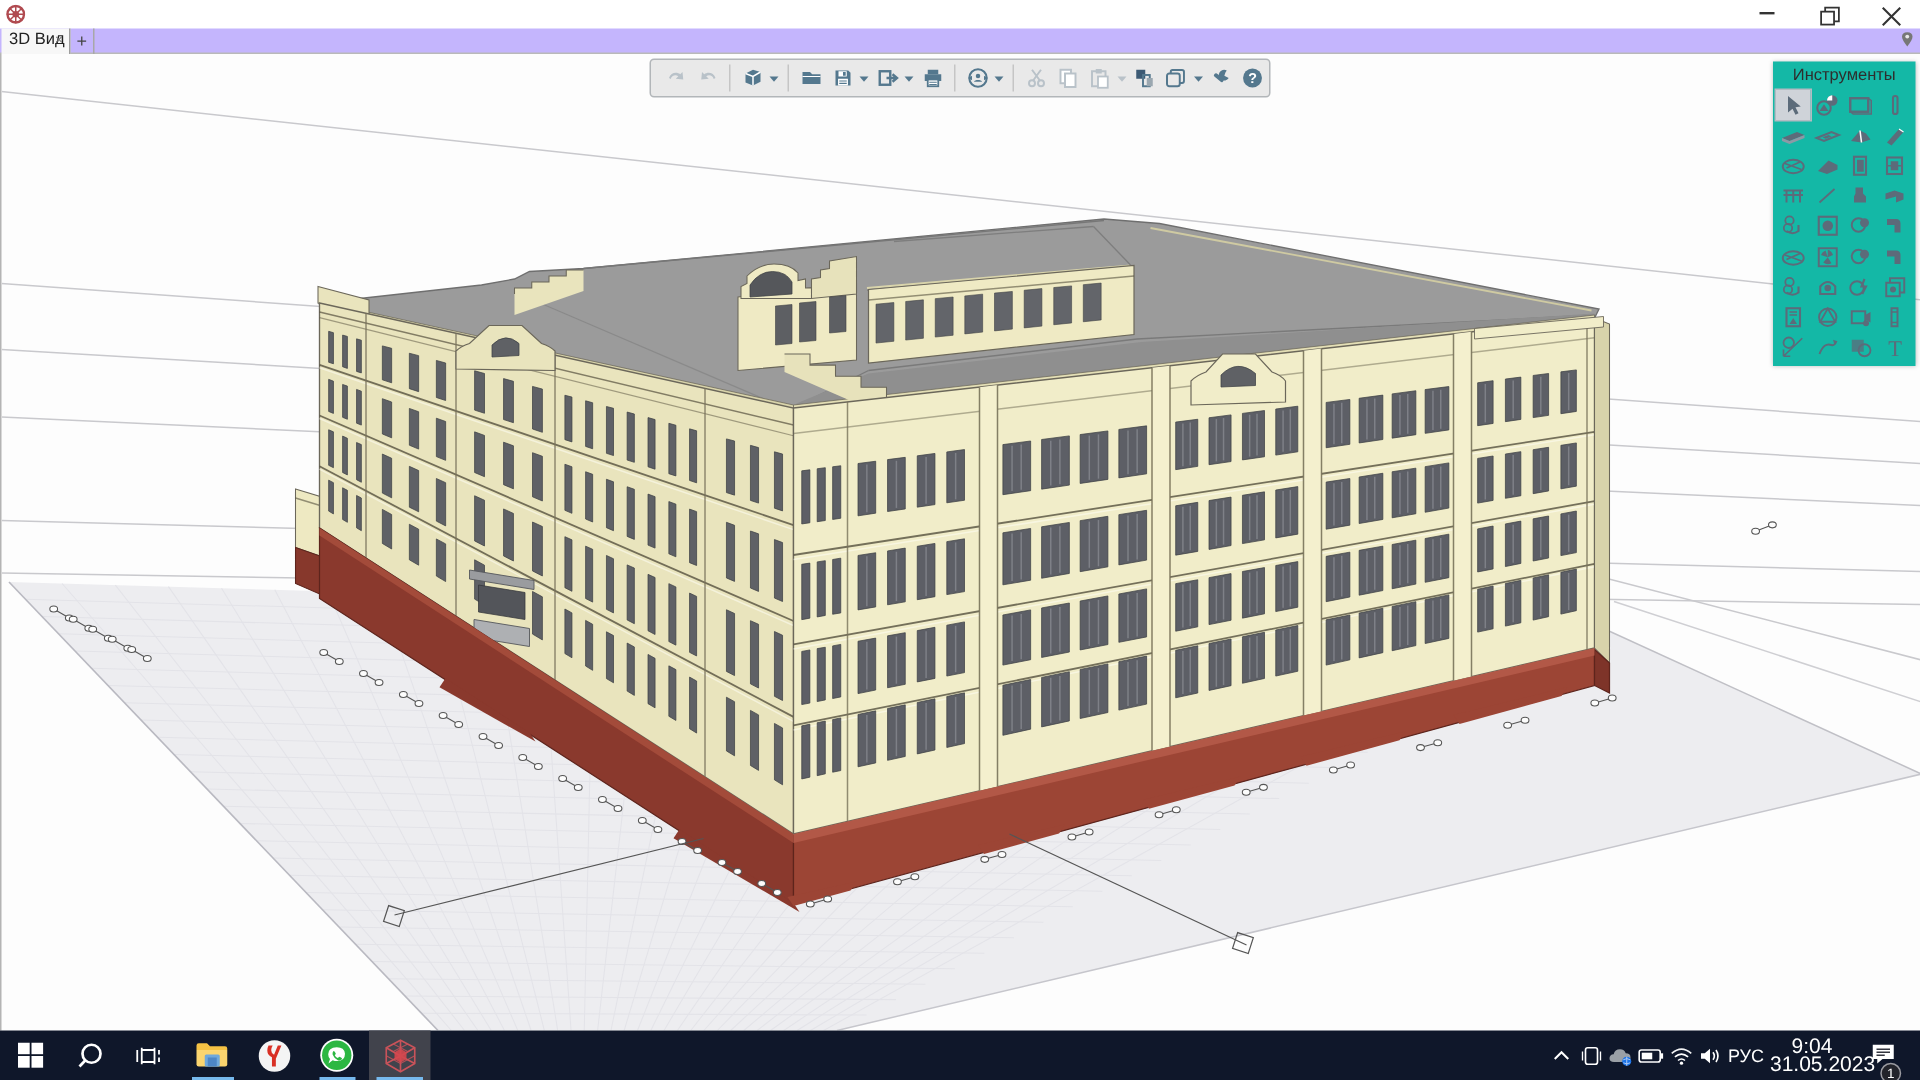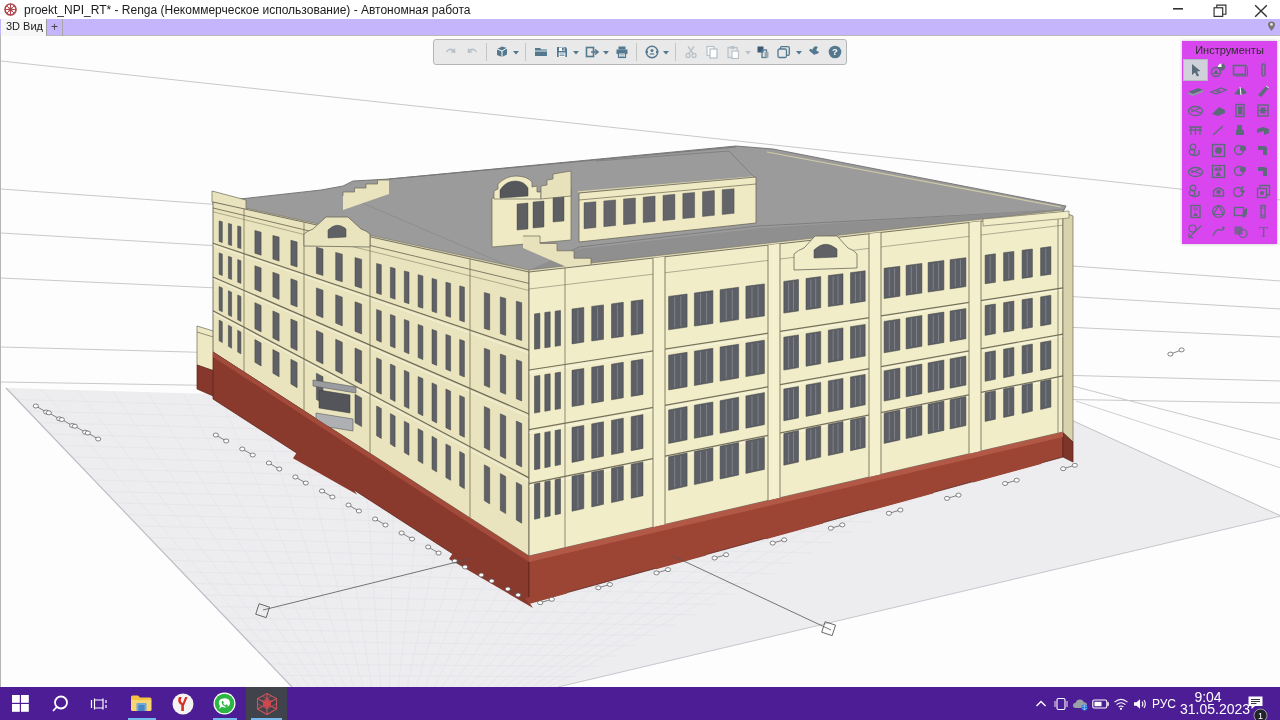--- a/index.html
+++ b/index.html
@@ -9,26 +9,26 @@
 #tabbar{position:absolute;left:0;top:19px;width:1280px;height:17px;background:#c4b5fd;z-index:30;border-bottom:1px solid #b9b9b9}
 #tab1{position:absolute;left:1px;top:0px;width:46px;height:17px;background:#f7f7f7;border-right:1px solid #9e9e9e;font-size:11px;color:#222;padding:1px 0 0 5px}
 #tab1 .x{position:absolute;right:4px;top:2px;font-size:9px;color:#777}
 #plus{position:absolute;left:47px;top:0;width:16px;height:17px;border-right:1px solid #a8a8a8;color:#444;font-size:12px;text-align:center;line-height:16px}
 #pin{position:absolute;right:4px;top:2px;font-size:11px;color:#555}
 #canvas{position:absolute;left:0;top:36px;width:1280px;height:651px;background:#fdfdfd;border-left:1px solid #b4b4b4;overflow:hidden;z-index:1}
 #toolbar{position:absolute;left:433px;top:39px;width:414px;height:26px;background:#e9e9e9;border:1px solid #b2b6b9;border-radius:3px;z-index:40;display:flex;align-items:center;padding-left:6px}
 .ti{display:inline-flex;width:24px;justify-content:center;align-items:center}
 .ta{display:inline-flex;width:10px;align-items:center}
 .tsep{display:inline-block;width:1px;height:18px;background:#c5c5c5;margin:0 4px}
-#panel{position:absolute;left:1182px;top:41px;width:95px;height:203px;background:#d946ef;z-index:40;box-shadow:0 0 3px rgba(0,0,0,0.25)}
+#panel{position:absolute;left:1182px;top:41px;width:95px;height:203px;background:#14b8a6;z-index:40;box-shadow:0 0 3px rgba(0,0,0,0.25)}
 #panel .title{text-align:center;font-size:11px;color:#2e2e2e;padding-top:3px;height:19px}
 #grid{display:grid;grid-template-columns:repeat(4,1fr);padding:0 2px}
 .cell{height:20.2px;display:flex;align-items:center;justify-content:center}
 .cell.sel{background:#cfd3d9;outline:1px solid #b3bac2}
-#taskbar{position:absolute;left:0;top:687px;width:1280px;height:33px;background:#4c1d95;z-index:50}
+#taskbar{position:absolute;left:0;top:687px;width:1280px;height:33px;background:#0f172a;z-index:50}
 .tbi{position:absolute;top:0;height:33px;display:flex;align-items:center;justify-content:center}
 .uline{position:absolute;bottom:0;height:2.5px;background:#76b9ed}
 #renga-btn{position:absolute;left:246px;top:0;width:41px;height:33px;background:#41434c}
 #tray{position:absolute;left:0;top:0;width:1280px;height:33px;color:#fff}
 .tri{position:absolute;top:0;height:33px;display:flex;align-items:center;justify-content:center}
 #clock{position:absolute;left:1180px;top:4px;width:56px;text-align:center;font-size:14px;color:#fff;line-height:12px}
 svg{display:block}
 </style></head><body>
 <div id="canvas">
 <svg width="1280" height="651" viewBox="0 36 1280 651">
@@ -580,21 +580,20 @@
 <line x1="672.0" y1="556.0" x2="830.0" y2="630.0" stroke="#555" stroke-width="0.8"></line>
 <rect x="822" y="623" width="11" height="11" fill="none" stroke="#555" stroke-width="0.8" transform="rotate(18 827 629)"></rect>
 </svg>
 </div>
 <div id="titlebar">
   <svg id="appico" style="left:4px;top:3px" width="13" height="13" viewBox="0 0 13 13">
       <circle cx="6.5" cy="6.5" r="5.5" fill="none" stroke="#b04a50" stroke-width="1.6"></circle>
       <circle cx="6.5" cy="6.5" r="2.2" fill="#b04a50"></circle>
       <path d="M6.5 0.5 L6.5 12.5 M0.5 6.5 L12.5 6.5 M2.3 2.3 L10.7 10.7 M10.7 2.3 L2.3 10.7" stroke="#b04a50" stroke-width="1"></path>
     </svg>
-  <div class="txt">proekt_NPI_RT* - Renga (Некоммерческое использование) - Автономная работа</div>
   <svg class="wbtn" style="left:1172px;top:8px" width="12" height="2">
       <rect width="10" height="1.6" x="1" fill="#333"></rect>
     </svg>
   <svg class="wbtn" style="left:1213px;top:3px" width="13" height="13" viewBox="0 0 13 13">
       <rect x="1" y="3.5" width="8" height="8" fill="#fff" stroke="#333" stroke-width="1.1"></rect>
       <path d="M3.5 3.5 L3.5 1 L12 1 L12 9.5 L9 9.5" fill="none" stroke="#333" stroke-width="1.1"></path>
     </svg>
   <svg class="wbtn" style="left:1254px;top:3px" width="12" height="12" viewBox="0 0 12 12">
       <path d="M1 1 L11 11 M11 1 L1 11" stroke="#333" stroke-width="1.2"></path>
     </svg>

